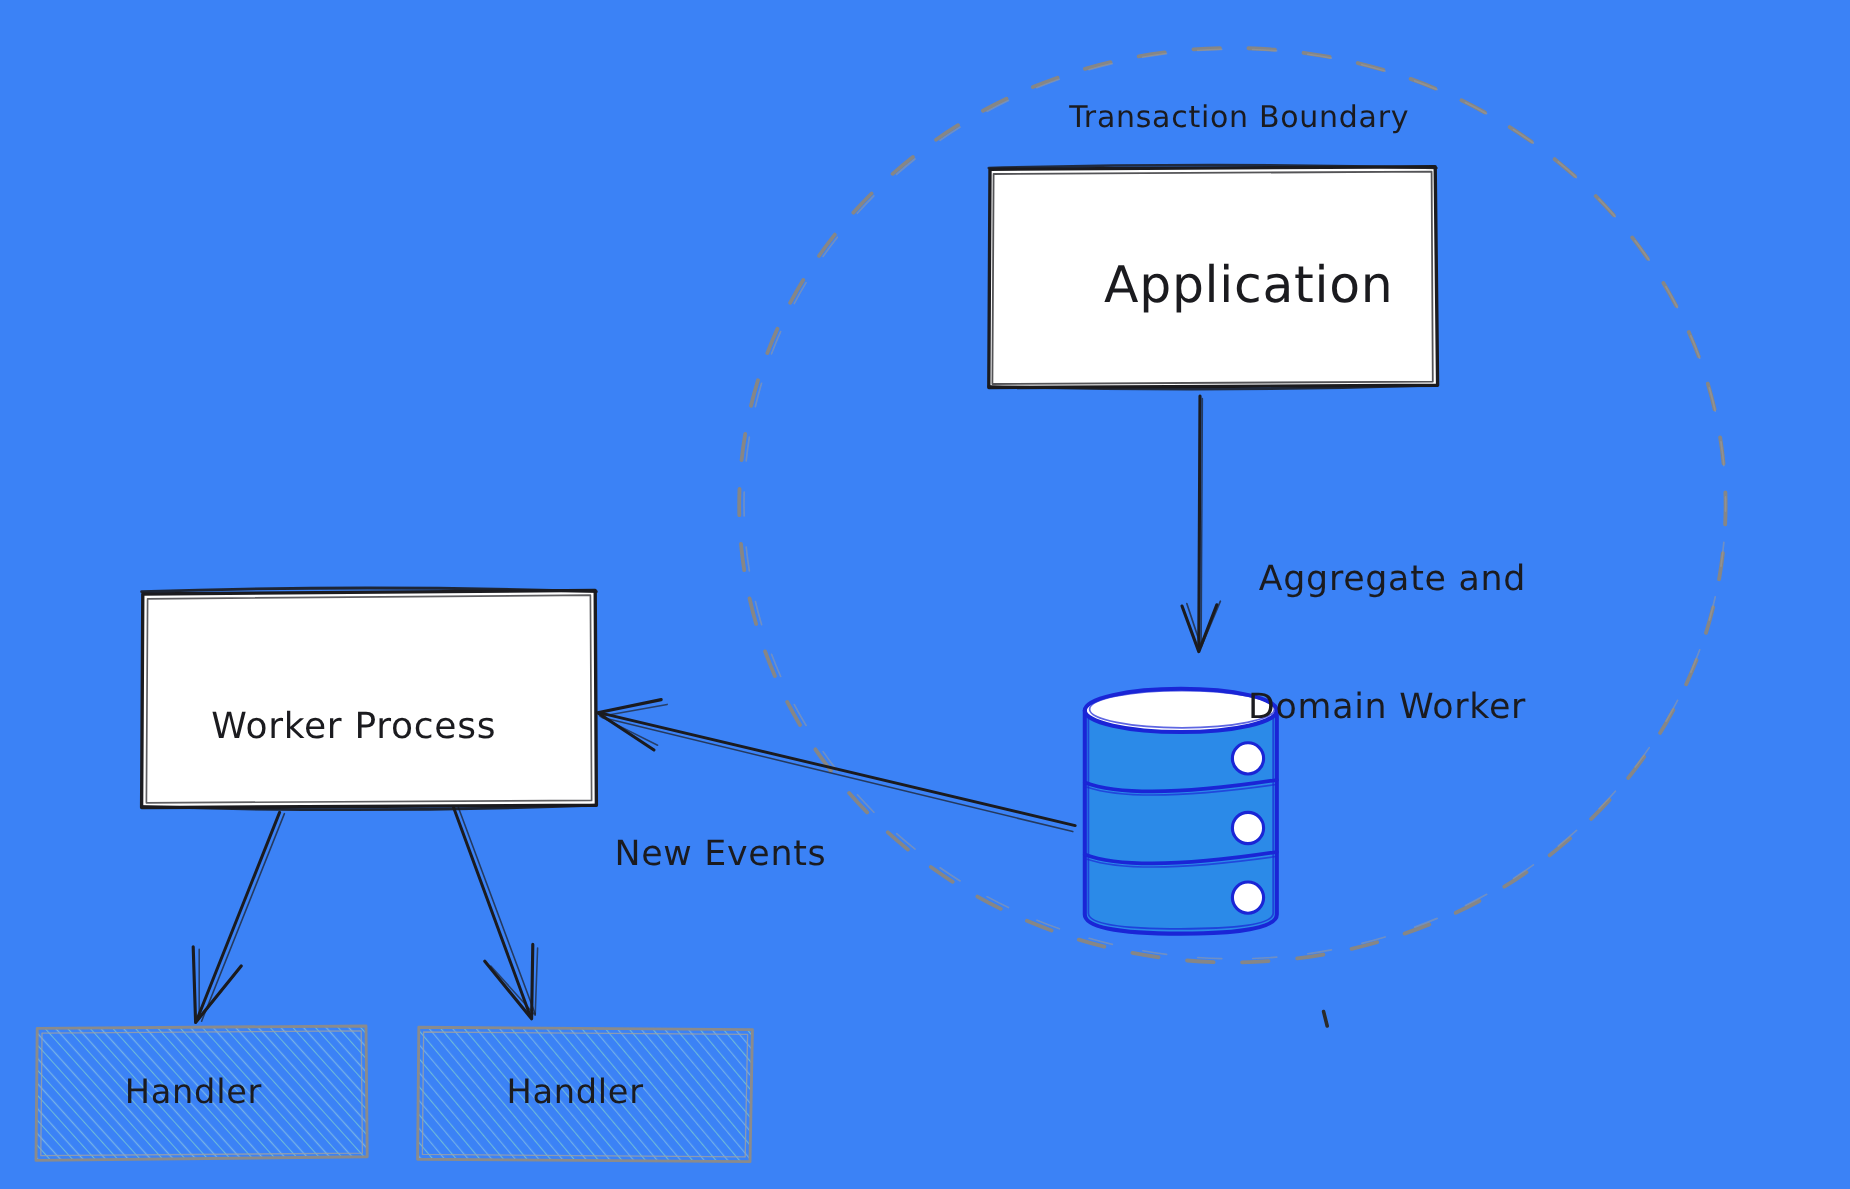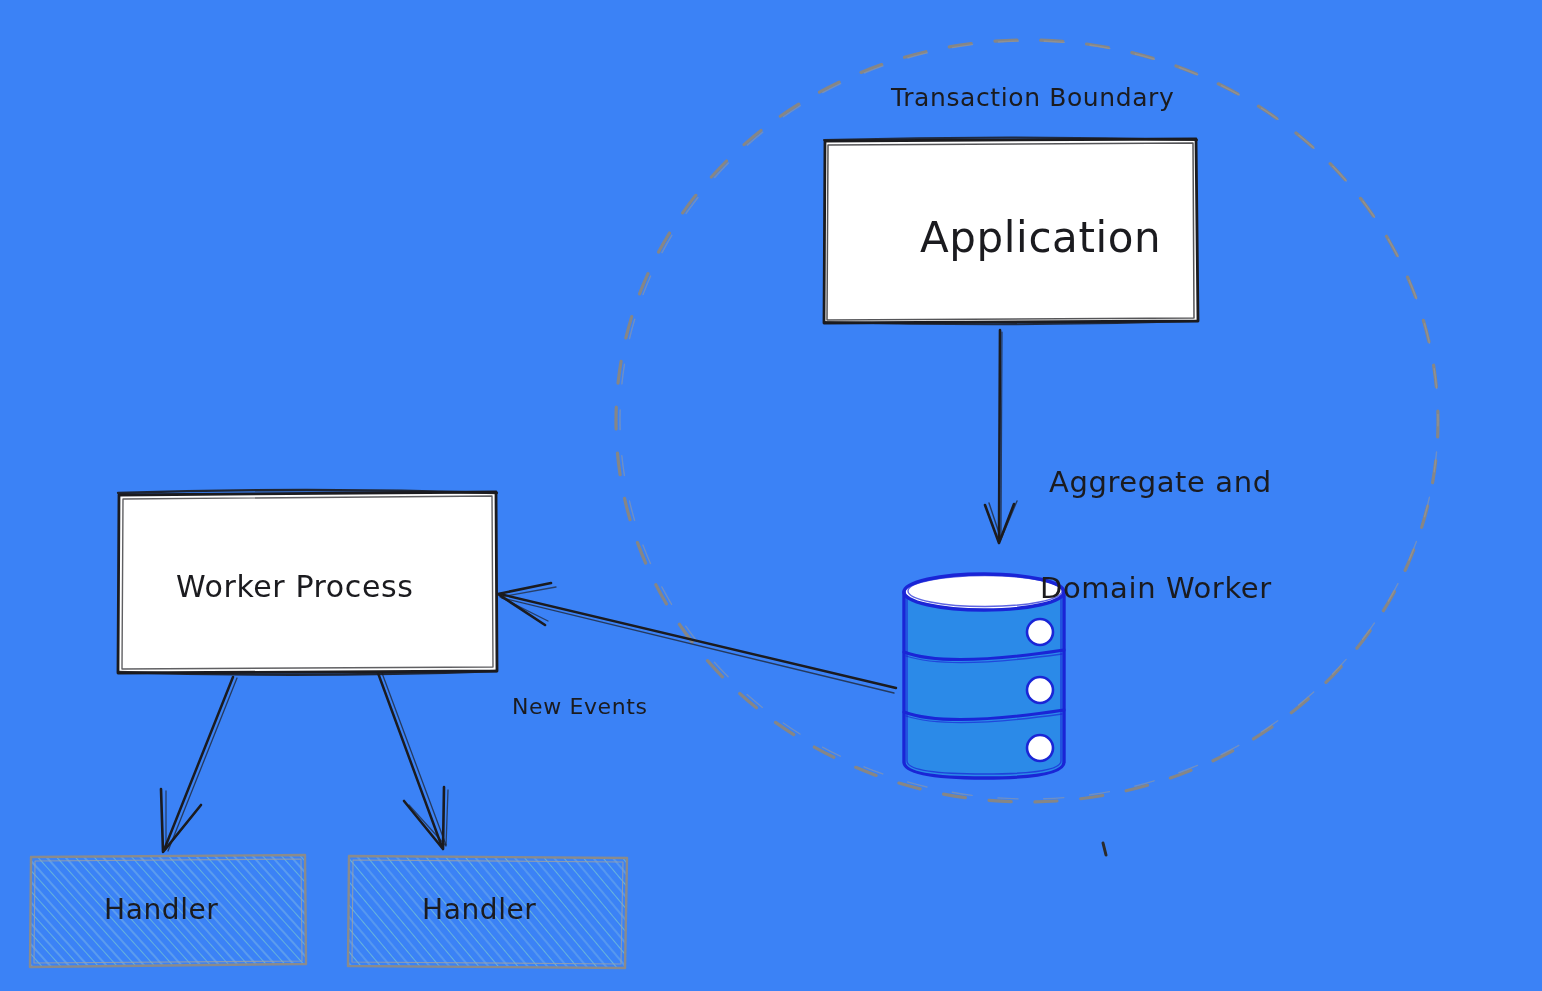--- a/index.html
+++ b/index.html
@@ -46,25 +46,25 @@
   }
   .lbl-agg {
     font-size: 29px;
     left: 1040px;
     top: 394px;
     text-align: right;
   }
   .lbl-worker {
     font-size: 30px;
     left: 176px;
-    top: 569px;
+    top: 588px;
     text-align: center;
   }
   .lbl-newevents {
-    font-size: 22px;
+    font-size: 29px;
     left: 512px;
     top: 694px;
   }
   .lbl-handler-1 {
     font-size: 28px;
     left: 104px;
     top: 893px;
   }
   .lbl-handler-2 {
     font-size: 28px;

